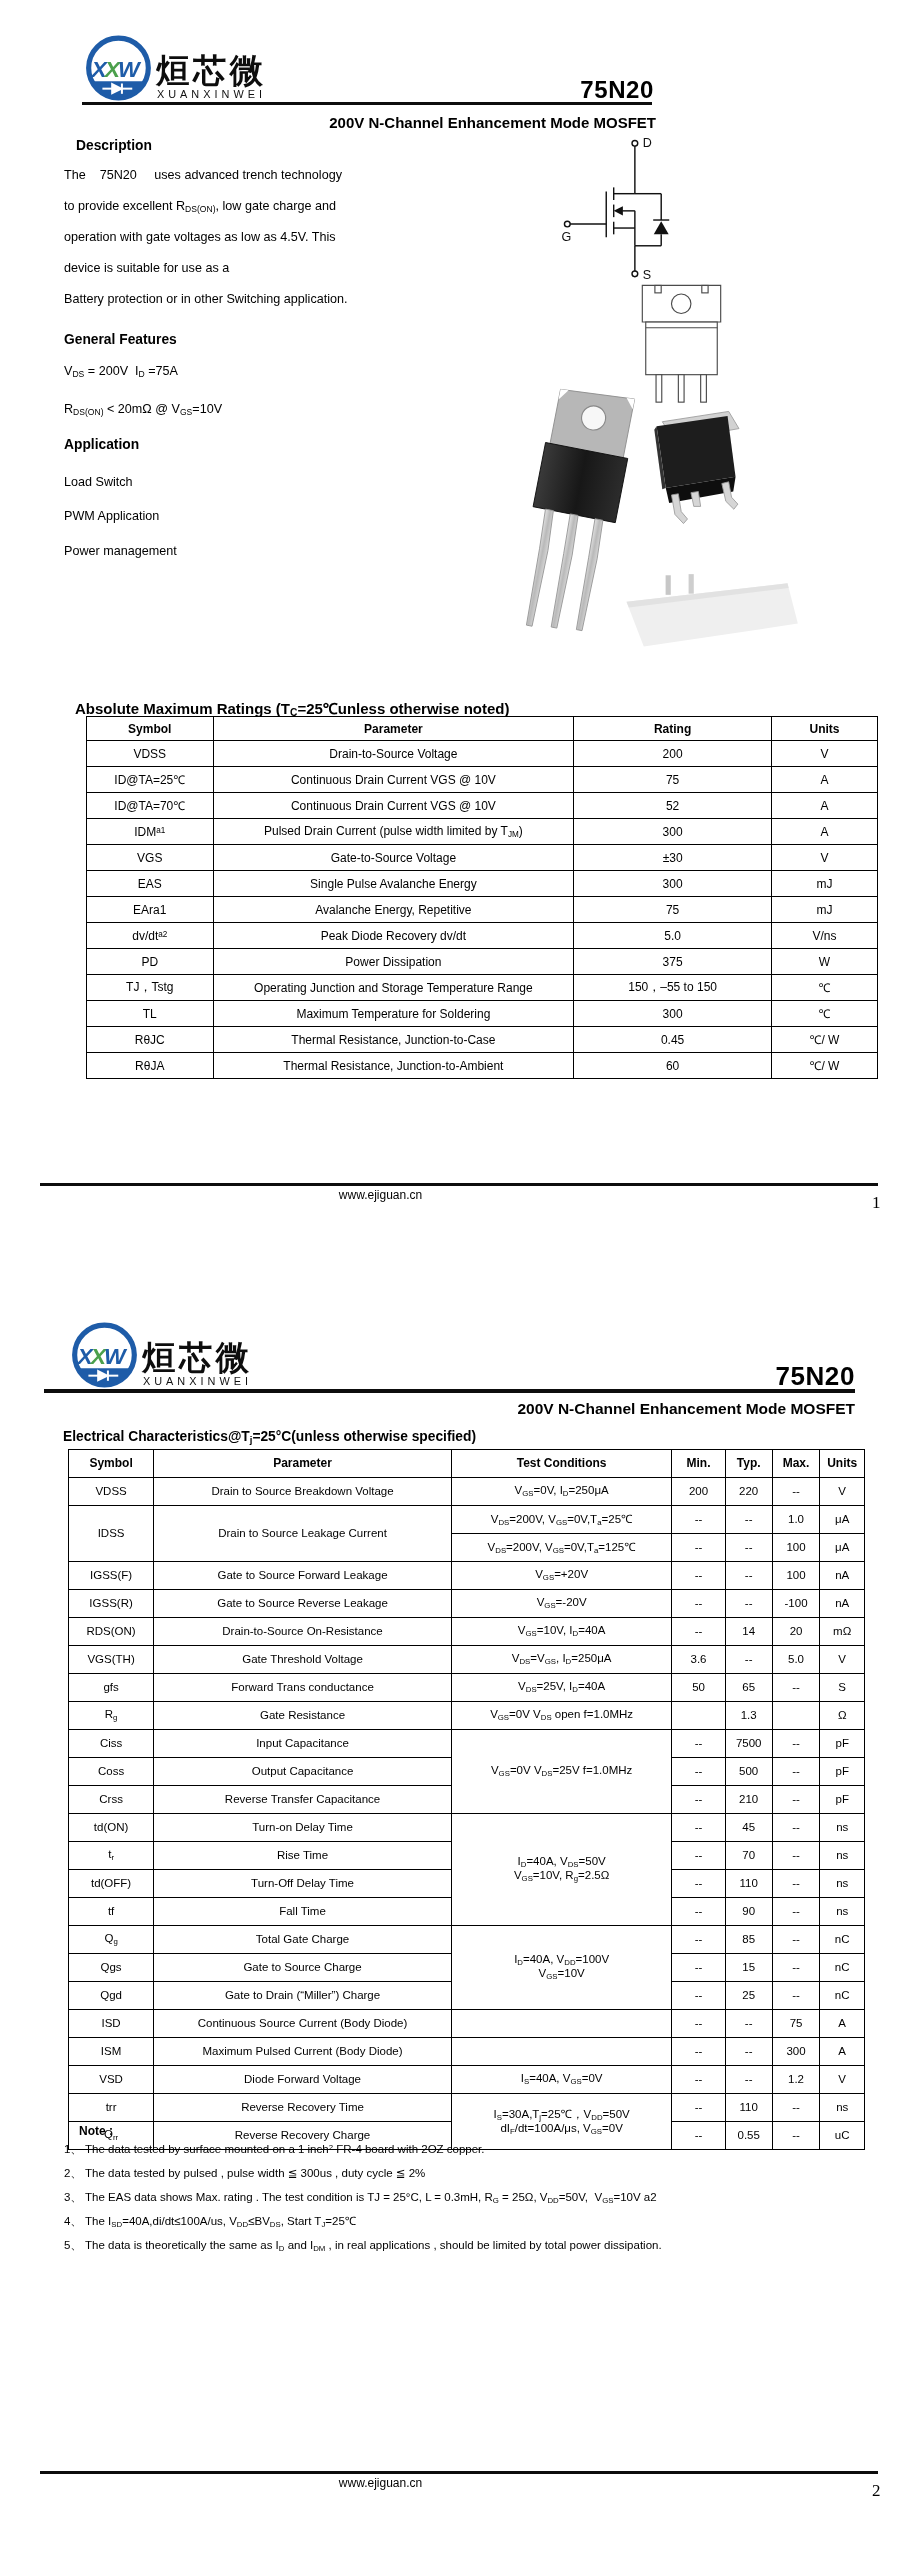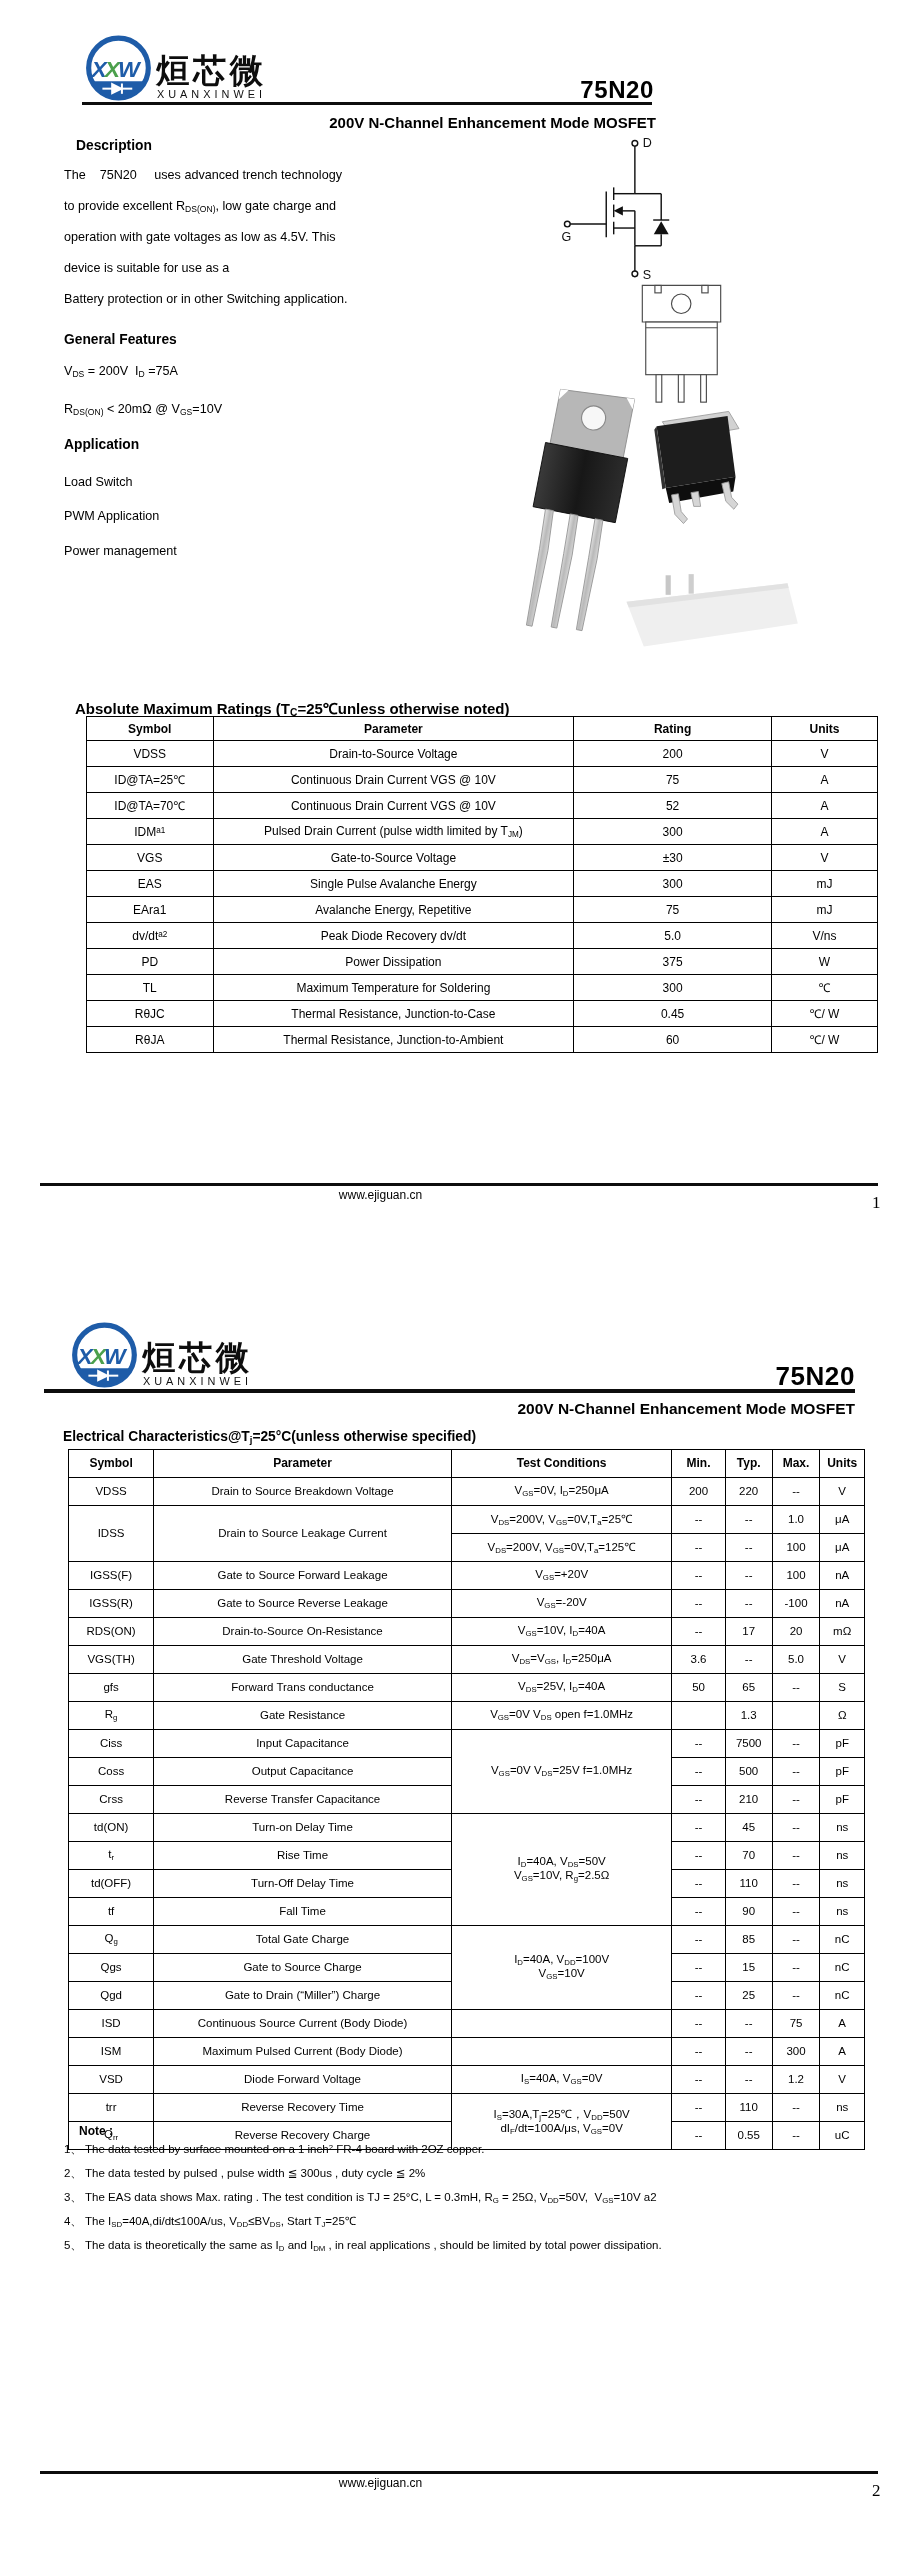--- a/index.html
+++ b/index.html
@@ -236,20 +236,26 @@
             <td>5.0</td>
             <td>V/ns</td>
           </tr>
           <tr>
             <td>PD</td>
             <td>Power Dissipation</td>
             <td>375</td>
             <td>W</td>
           </tr>
           <tr>
+            <td>TJ，Tstg</td>
+            <td>Operating Junction and Storage Temperature Range</td>
+            <td>150，–55 to 150</td>
+            <td>℃</td>
+          </tr>
+          <tr>
             <td>TL</td>
             <td>Maximum Temperature for Soldering</td>
             <td>300</td>
             <td>℃</td>
           </tr>
           <tr>
             <td>RθJC</td>
             <td>Thermal Resistance, Junction-to-Case</td>
             <td>0.45</td>
             <td>℃/ W</td>
@@ -357,21 +363,21 @@
             <td>--</td>
             <td>--</td>
             <td>-100</td>
             <td>nA</td>
           </tr>
           <tr>
             <td>RDS(ON)</td>
             <td>Drain-to-Source On-Resistance</td>
             <td>V<sub>GS</sub>=10V, I<sub>D</sub>=40A</td>
             <td>--</td>
-            <td>17</td>
+            <td>14</td>
             <td>20</td>
             <td>mΩ</td>
           </tr>
           <tr>
             <td>VGS(TH)</td>
             <td>Gate Threshold Voltage</td>
             <td>V<sub>DS</sub>=V<sub>GS</sub>, I<sub>D</sub>=250μA</td>
             <td>3.6</td>
             <td>--</td>
             <td>5.0</td>

